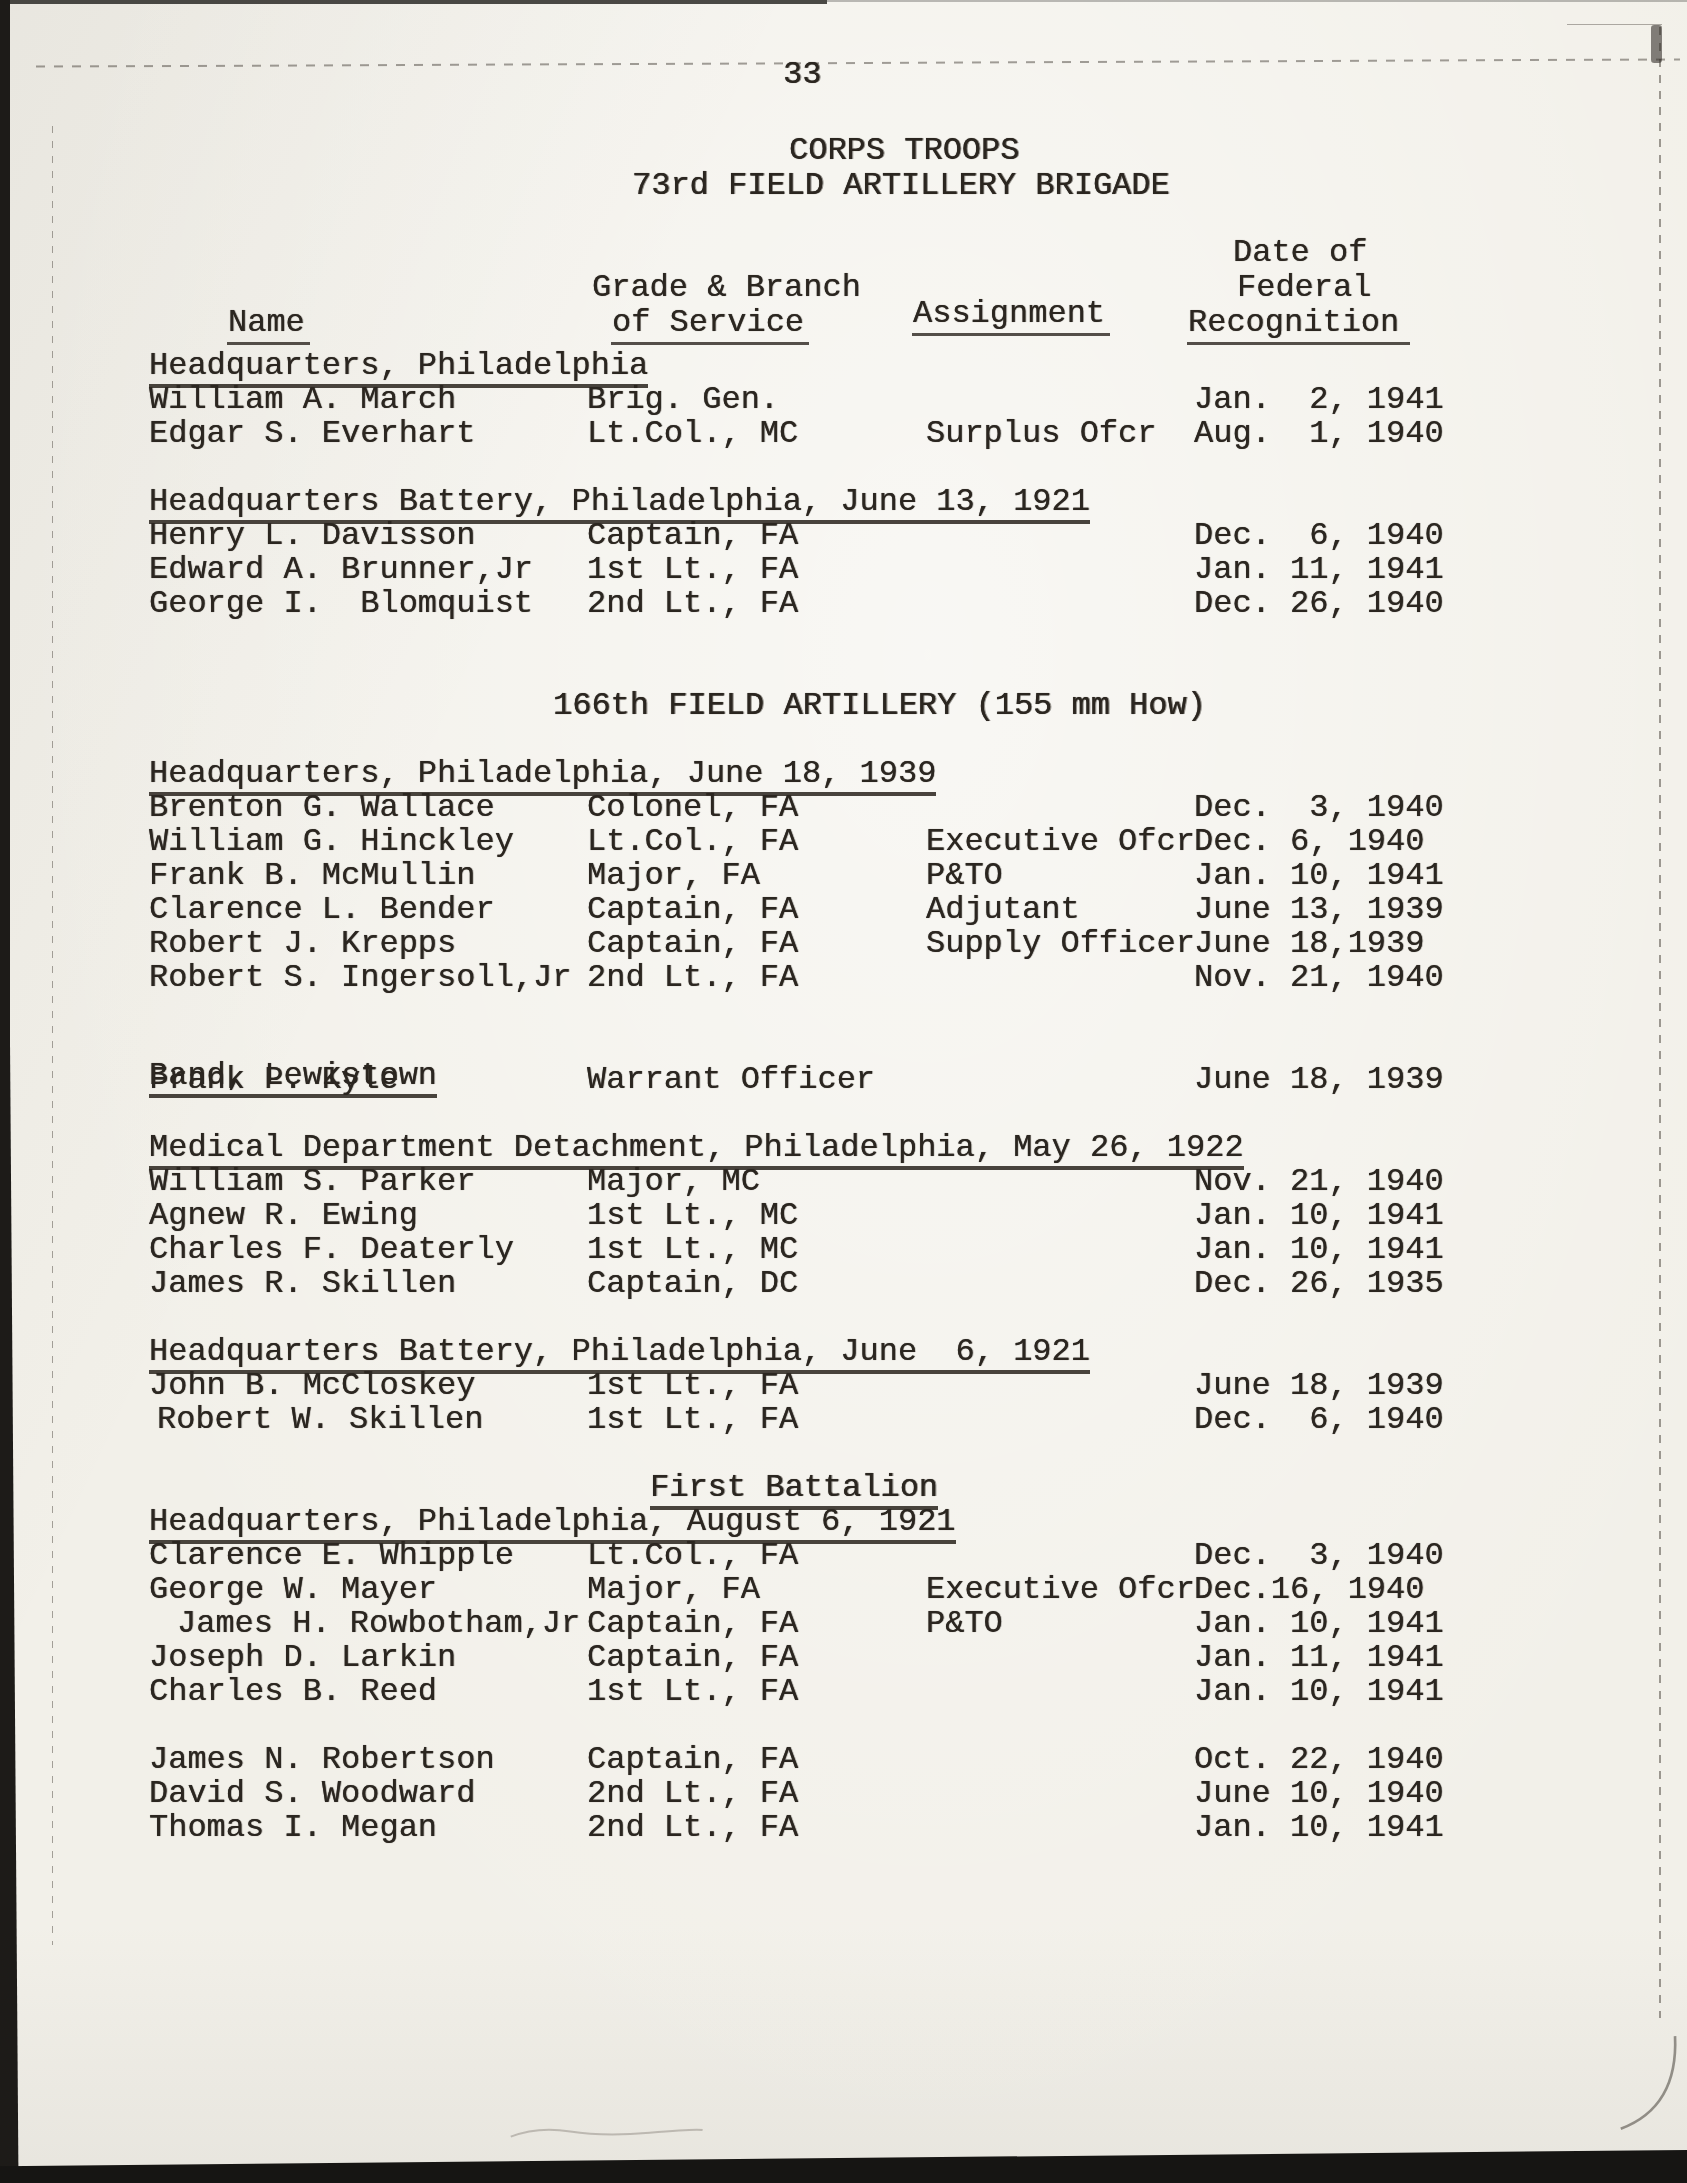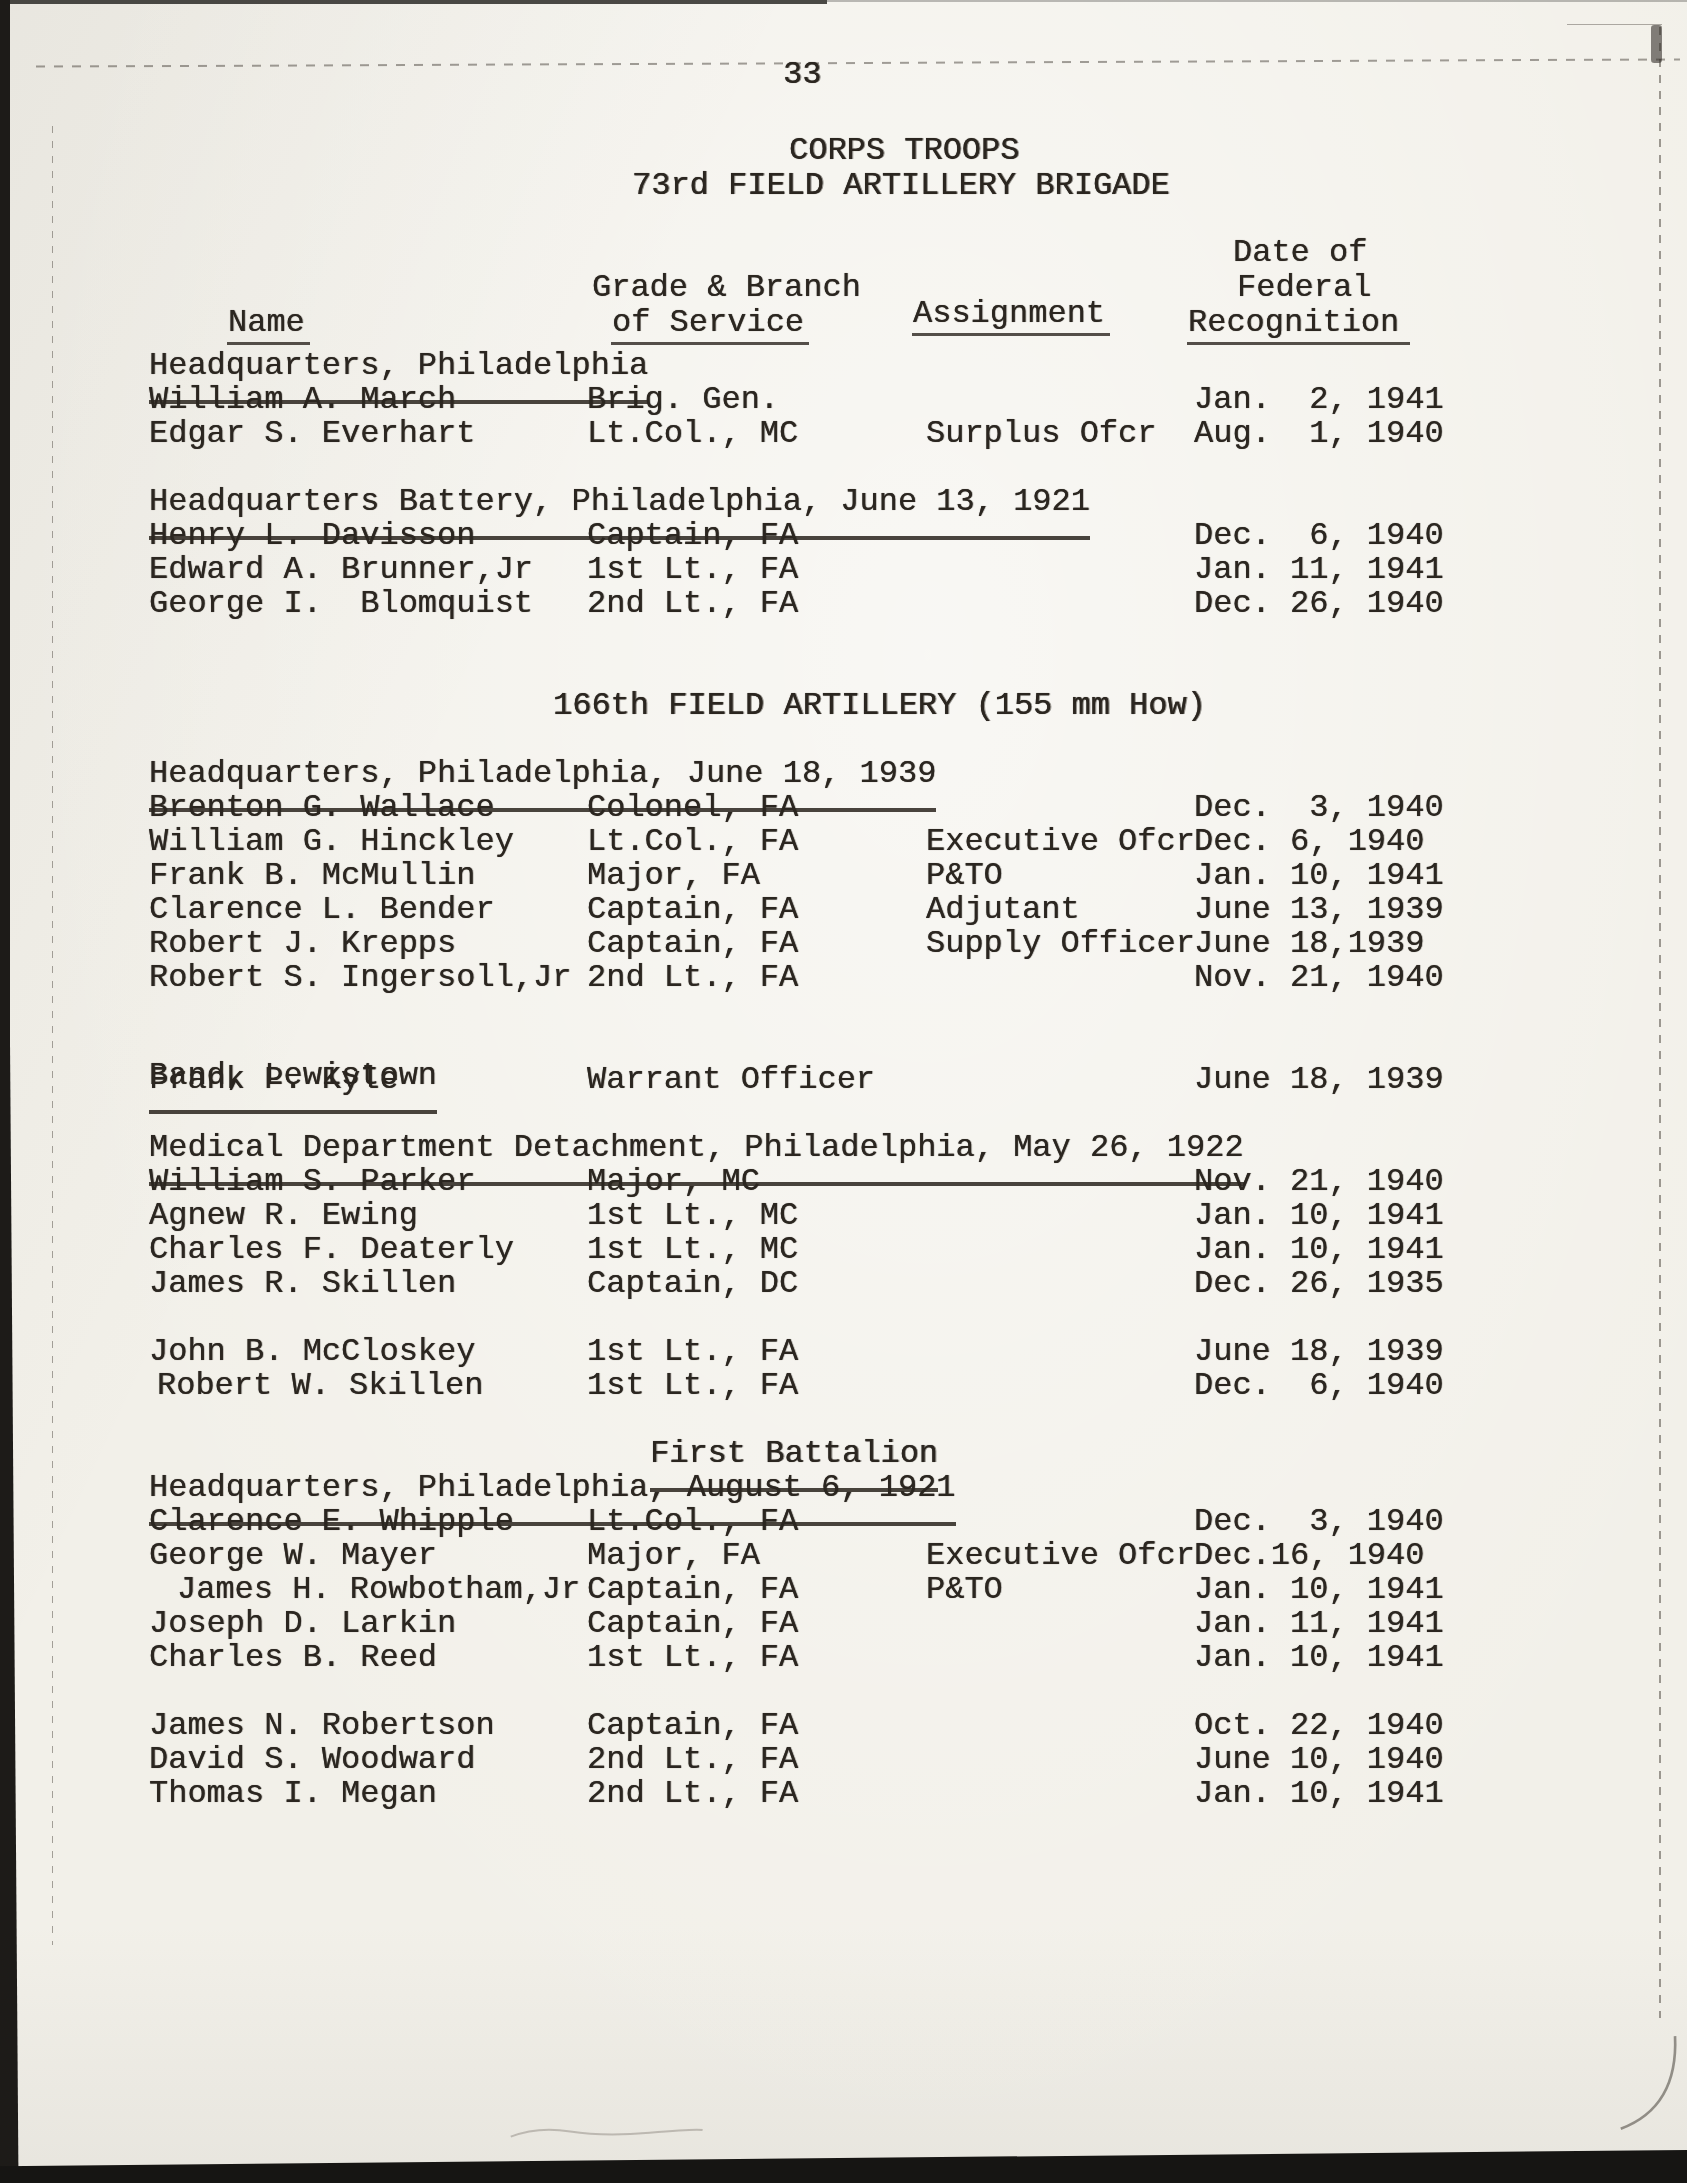--- a/index.html
+++ b/index.html
@@ -14,21 +14,21 @@
       #f2f0e9;
     overflow:hidden;
     font-family:"Liberation Mono","DejaVu Sans Mono",monospace;
     font-size:32px;
     color:#2b2620;
     text-shadow:0 0 0.7px rgba(43,38,32,0.85), 0.9px 0.3px 0 rgba(43,38,32,0.22);
   }
   .cell{position:absolute;top:0;white-space:pre;}
   .line{position:relative;height:34px;}
   #roster{position:absolute;left:0;top:347px;right:0;}
-  .u{border-bottom:4px solid rgba(48,42,35,0.88);padding-bottom:16px;display:inline-block;}
+  .u{border-bottom:4px solid rgba(48,42,35,0.88);padding-bottom:0;display:inline-block;}
   .u-col{border-bottom:3.3px solid rgba(48,42,35,0.82);padding:0 5.3px 1.3px 1.3px;display:inline-block;margin-left:-1.3px;}
   .hdr{position:absolute;white-space:pre;}
   .thick{text-shadow:0 0 0.7px rgba(43,38,32,0.95), 1.2px 0.3px 0 rgba(43,38,32,0.45);}
   
   .edge-left{position:absolute;left:0;top:0;width:10px;height:2183px;background:#1d1b18;}
   .edge-left-wide{position:absolute;left:0;top:992px;width:18.5px;height:1191px;background:#1d1b18;
     clip-path:polygon(0 0,52% 0,100% 100%,0 100%);}
   .edge-bottom{position:absolute;left:-26.5px;top:2158px;width:1747px;height:60px;background:#161513;
     transform:rotate(-0.55deg);}
   .edge-top{position:absolute;left:0;top:0;width:827px;height:4px;background:#2b2a27;opacity:0.85;}
@@ -174,20 +174,23 @@
         <span class="cell" style="left: 587px;">1st Lt., MC</span>
         <span class="cell" style="left: 1194px;">Jan. 10, 1941</span>
       </div>
       <div class="line">
         <span class="cell" style="left: 149px;">James R. Skillen</span>
         <span class="cell" style="left: 587px;">Captain, DC</span>
         <span class="cell" style="left: 1194px;">Dec. 26, 1935</span>
       </div>
       <div class="line"></div>
       <div class="line">
+        <span class="cell u" style="left: 149px;">Headquarters Battery, Philadelphia, June  6, 1921</span>
+      </div>
+      <div class="line">
         <span class="cell" style="left: 149px;">John B. McCloskey</span>
         <span class="cell" style="left: 587px;">1st Lt., FA</span>
         <span class="cell" style="left: 1194px;">June 18, 1939</span>
       </div>
       <div class="line">
         <span class="cell" style="left: 157px;">Robert W. Skillen</span>
         <span class="cell" style="left: 587px;">1st Lt., FA</span>
         <span class="cell" style="left: 1194px;">Dec.  6, 1940</span>
       </div>
       <div class="line"></div>

